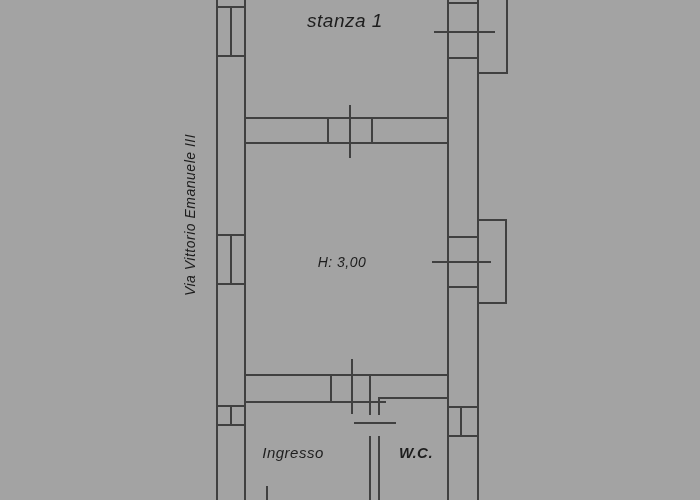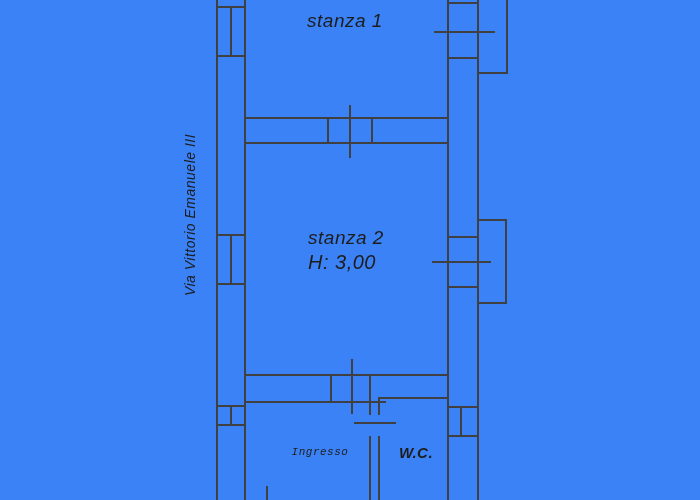--- a/index.html
+++ b/index.html
@@ -1,41 +1,41 @@
 <!DOCTYPE html>
 <html><head>
 <meta charset="utf-8">
 <style>
   html, body { margin: 0; padding: 0; background: #ffffff; }
   #stage {
     position: relative;
     width: 700px;
     height: 500px;
-    background: #3b82f6;
+    background: #a3a3a3;
     overflow: hidden;
     font-family: "Liberation Sans", sans-serif;
   }
   #plan-svg {
     position: absolute;
     left: 0; top: 0;
     width: 700px; height: 500px;
     display: block;
   }
   .lbl {
     position: absolute;
     font-style: italic;
     color: #1d1d1d;
     transform: translate(-50%, -50%);
     white-space: nowrap;
     letter-spacing: 0.5px;
   }
   .lbl-stanza1 { left: 345px; top: 21px;  font-size: 19px; }
   .lbl-stanza2 { left: 346px; top: 238px; font-size: 19px; }
-  .lbl-hnote   { left: 342px; top: 262px; font-size: 20px; }
-  .lbl-ingresso{ left: 320px; top: 452px; font-size: 11px; font-family: Liberation Mono, monospace; }
+  .lbl-hnote   { left: 342px; top: 262px; font-size: 14px; }
+  .lbl-ingresso{ left: 293px; top: 452px; font-size: 15px; }
   .lbl-wc      { left: 416px; top: 452px; font-size: 15px; font-weight: bold; }
   .lbl-street  {
     left: 190px; top: 215px; font-size: 14px;
     transform: translate(-50%, -50%) rotate(-90deg);
   }
 </style>
 </head>
 <body>
 
 <div id="stage">
@@ -82,21 +82,20 @@
       <line x1="372" y1="118" x2="372" y2="143" stroke="#404040" stroke-width="1.8" stroke-linecap="square"></line>
       <line x1="350" y1="106" x2="350" y2="157" stroke="#404040" stroke-width="1.8" stroke-linecap="square"></line>
       <line x1="331" y1="375" x2="331" y2="402" stroke="#404040" stroke-width="1.8" stroke-linecap="square"></line>
       <line x1="370" y1="375" x2="370" y2="402" stroke="#404040" stroke-width="1.8" stroke-linecap="square"></line>
       <line x1="352" y1="360" x2="352" y2="413" stroke="#404040" stroke-width="1.8" stroke-linecap="square"></line>
       <line x1="355" y1="423" x2="395" y2="423" stroke="#404040" stroke-width="1.8" stroke-linecap="square"></line>
     </svg>
 
   <span class="lbl lbl-stanza1">stanza 1</span>
 
-  <span class="lbl lbl-stanza2">stanza 2</span>
 
   <span class="lbl lbl-hnote">H: 3,00</span>
 
   <span class="lbl lbl-ingresso">Ingresso</span>
 
   <span class="lbl lbl-wc">W.C.</span>
 
   <span class="lbl lbl-street">Via Vittorio Emanuele III</span>
 
 </div>

